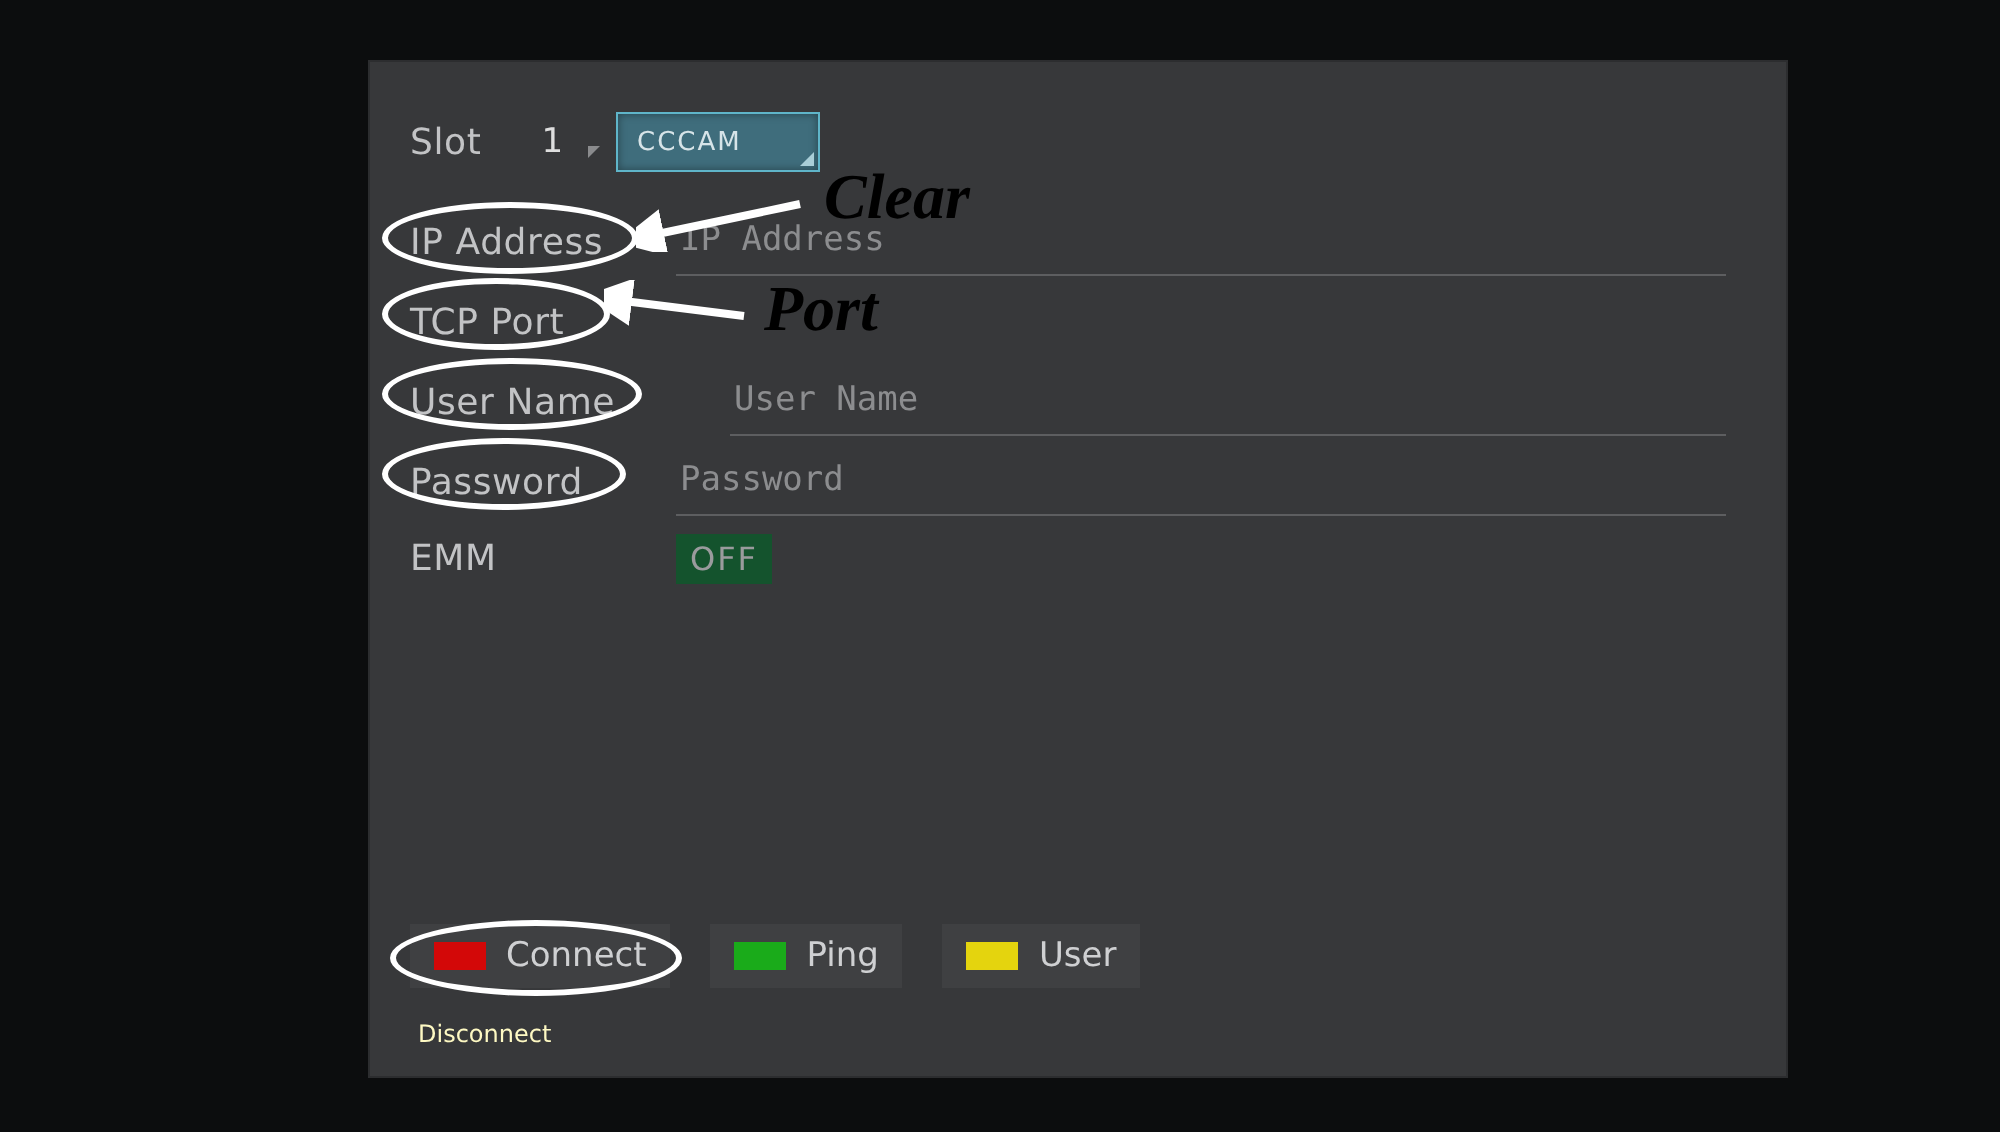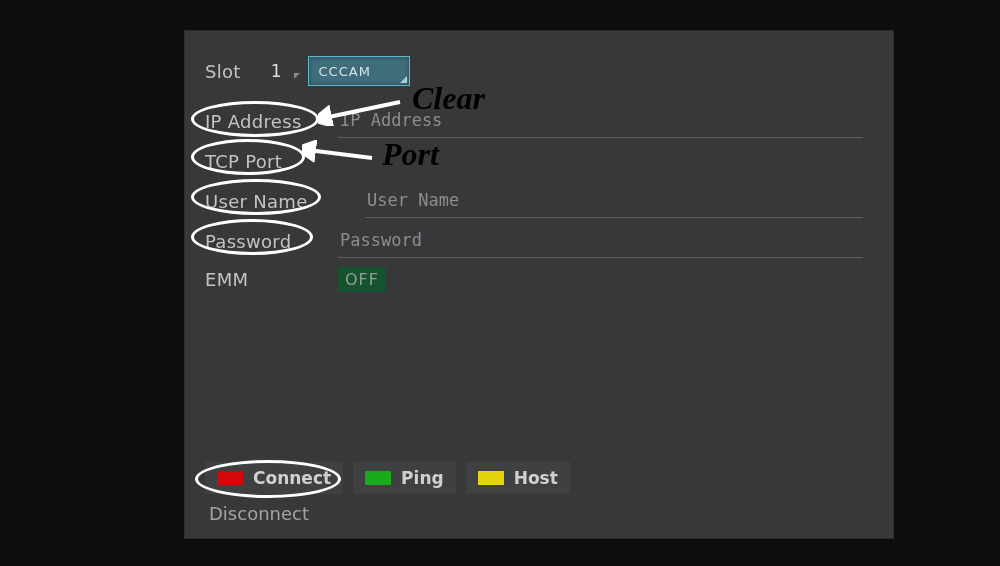--- a/index.html
+++ b/index.html
@@ -89,37 +89,36 @@
     letter-spacing:1px;
     padding:3px 7px;
     margin-left:18px;
   }
   
   .btn-row{
     position:absolute;
     left:20px; bottom:44px;
     display:flex;
     align-items:center;
-    gap:10px;
-    font-weight:bold;
+    gap:20px;
   }
   .cbtn{
     display:flex;align-items:center;
     background:#3f4042;
     padding:6px 12px;
     gap:10px;
   }
   .swatch{width:26px;height:14px;}
   .swatch.red{background:#d30808;}
   .swatch.green{background:#1aab1a;}
   .swatch.yellow{background:#e4d40e;}
   .cbtn span{color:#cfd0d2;font-size:17px;}
   .disc{
     position:absolute;left:24px;bottom:14px;
-    color:#a3a3a3;font-size:18px;
+    color:#fef9c3;font-size:12px;
   }
   
   .anno{
     position:absolute;
     color:#000;
     font-family:Georgia,"Times New Roman",serif;
     font-style:italic;
     font-weight:700;
     font-size:32px;
     pointer-events:none;
@@ -170,21 +169,21 @@
     <div class="cbtn">
       <div class="swatch red"></div>
       <span>Connect</span>
     </div>
     <div class="cbtn">
       <div class="swatch green"></div>
       <span>Ping</span>
     </div>
     <div class="cbtn">
       <div class="swatch yellow"></div>
-      <span>Host</span>
+      <span>User</span>
     </div>
   </div>
   <div class="disc">Disconnect</div>
 
   <div class="pill" style="left:6px;  top:70px;  width:122px;height:30px;"></div>
   <div class="pill" style="left:6px;  top:108px; width:108px;height:30px;"></div>
   <div class="pill" style="left:6px;  top:148px; width:124px;height:30px;"></div>
   <div class="pill" style="left:6px;  top:188px; width:116px;height:30px;"></div>
   <div class="pill" style="left:10px; bottom:40px;width:140px;height:32px;"></div>
 </div>

